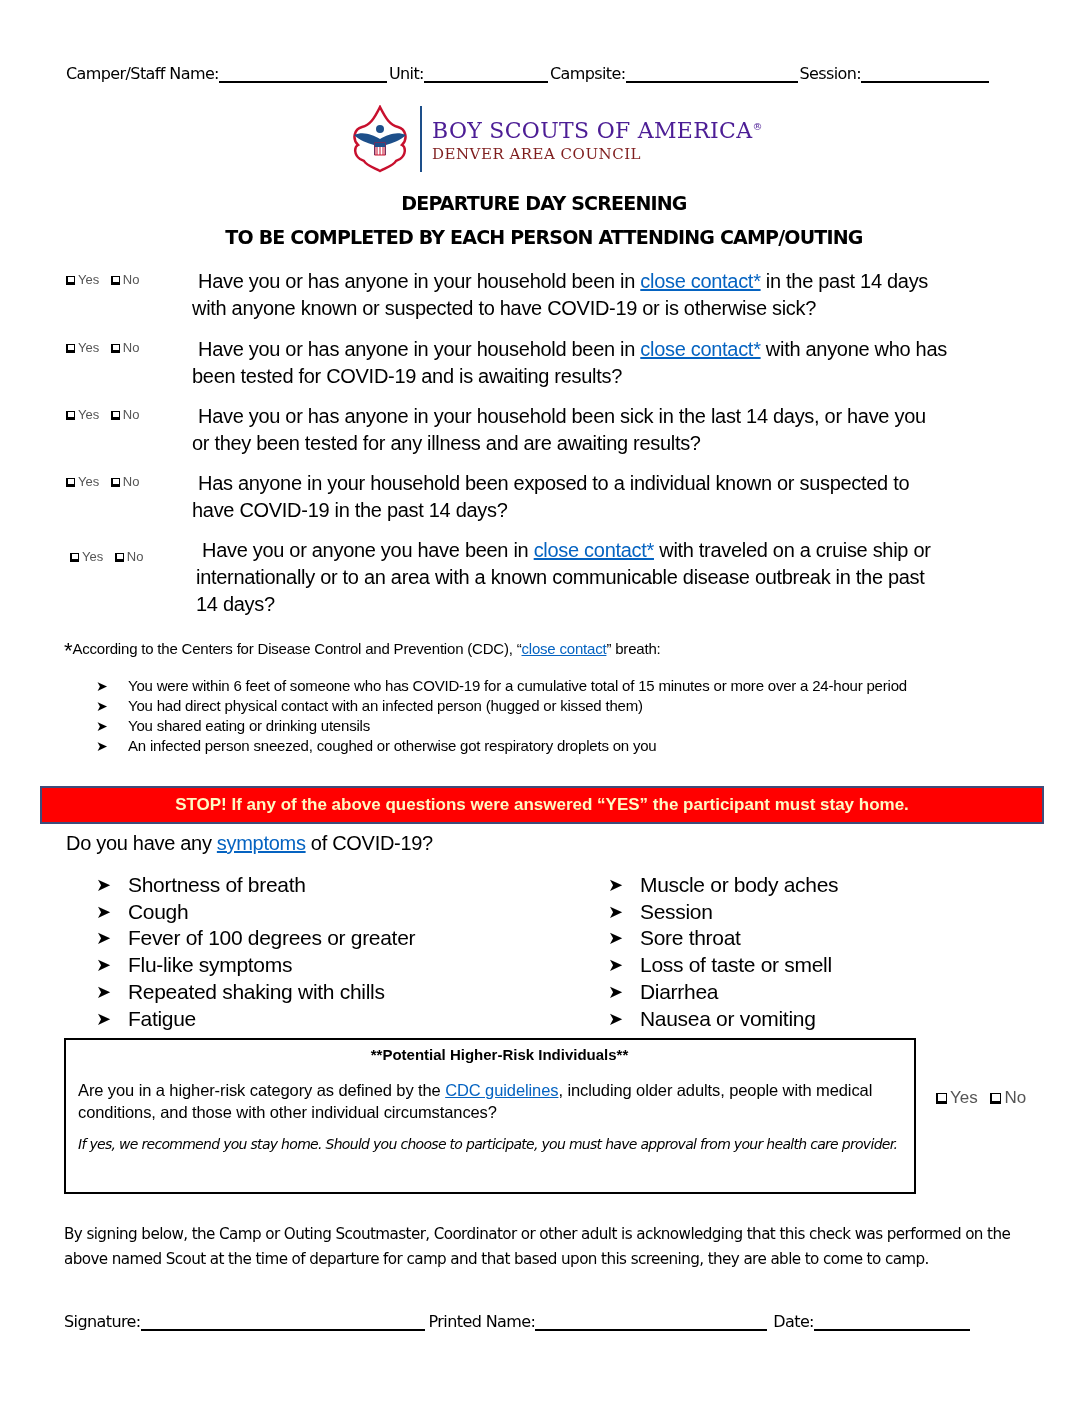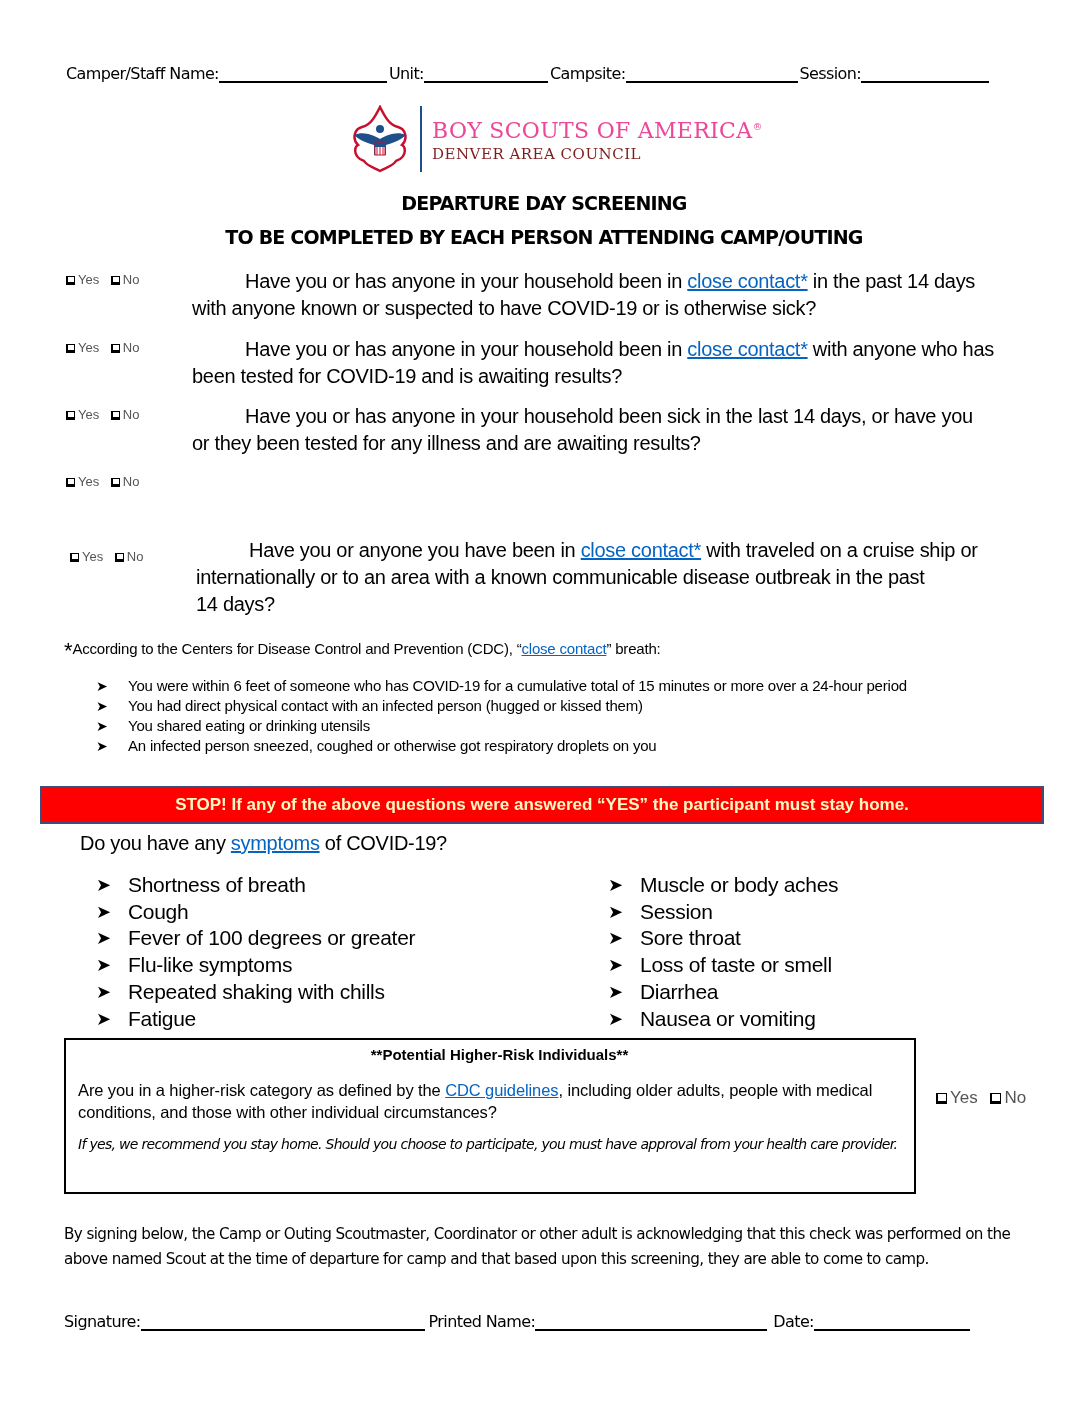--- a/index.html
+++ b/index.html
@@ -7,44 +7,44 @@
     .abs { position: absolute; }
 
     
     .hdr { top: 64px; left: 66px; width: 960px; font-family: "DejaVu Sans", sans-serif; font-size: 16px; letter-spacing: -0.6px; white-space: nowrap; display: flex; align-items: flex-end; }
     .hdr .lbl { }
     .hdr .line { display: inline-block; border-bottom: 2px solid #000; height: 16px; margin-right: 2px; }
 
     
     .logo { top: 104px; left: 350px; height: 70px; display: flex; align-items: center; }
     .logo .divider { width: 2px; height: 66px; background: #1d4f8a; margin: 0 10px 0 10px; }
-    .logo .t1 { font-family: "DejaVu Serif", serif; font-size: 22px; color: #ec4899; letter-spacing: 0.3px; line-height: 26px; }
+    .logo .t1 { font-family: "DejaVu Serif", serif; font-size: 22px; color: #4c1d95; letter-spacing: 0.3px; line-height: 26px; }
     .logo .t2 { font-family: "DejaVu Serif", serif; font-size: 15px; color: #7f1d1d; letter-spacing: 0.5px; line-height: 20px; }
 
     .title { left: 0; width: 1088px; text-align: center; font-family: "DejaVu Sans", sans-serif; font-weight: bold; font-size: 19px; letter-spacing: -0.8px; }
 
     .q { left: 66px; width: 980px; display: flex; }
     .q .yn { width: 126px; flex: none; font-size: 13px; color: #555; padding-top: 4px; }
     .q .txt { font-size: 20px; line-height: 27px; letter-spacing: -0.3px; }
-    .q .txt .ind { padding-left: 6px; margin-left: 47px; }
+    .q .txt .ind { padding-left: 6px; }
     .link { color: #0563c1; text-decoration: underline; }
 
     .yn .box { display: inline-block; width: 9px; height: 9px; border: 1.5px solid #000; border-bottom-width: 3px; border-left-width: 2px; margin-right: 3px; vertical-align: -1px; box-sizing: border-box; }
     .yn .opt { margin-right: 8px; }
 
     .cdcnote { top: 638px; left: 64px; font-size: 15px; letter-spacing: -0.2px; }
     .cdcnote .star { font-size: 22px; vertical-align: -4px; }
 
     .blist { left: 96px; width: 920px; font-size: 15px; line-height: 20px; letter-spacing: -0.2px; }
     .blist .item { display: flex; }
     .blist .arrow { width: 32px; flex: none; font-size: 14px; }
 
     .stop { top: 786px; left: 40px; width: 1004px; height: 38px; background: #ff0000; border: 2px solid #3f4d7a; box-sizing: border-box; color: #fef9c3; font-weight: bold; font-size: 17px; text-align: center; line-height: 34px; }
 
-    .symq { top: 832px; left: 80px; font-size: 20px; letter-spacing: -0.3px; }
+    .symq { top: 832px; left: 66px; font-size: 20px; letter-spacing: -0.3px; }
 
     .sym { top: 872px; font-size: 21px; line-height: 26.7px; letter-spacing: -0.3px; }
     .sym .item { display: flex; }
     .sym .arrow { width: 32px; flex: none; font-size: 18px; }
 
     .risk { top: 1038px; left: 64px; width: 852px; height: 156px; border: 2px solid #000; box-sizing: border-box; }
     .risk .rt { text-align: center; font-weight: bold; font-size: 15px; margin-top: 6px; padding-left: 19px; }
     .risk .rq { font-size: 16.5px; line-height: 22px; margin: 16px 12px 0 12px; letter-spacing: -0.1px; }
     .risk .rn { font-family: "DejaVu Sans", sans-serif; font-style: italic; font-size: 14px; line-height: 23px; margin: 10px 12px 0 12px; letter-spacing: -0.7px; }
 
@@ -121,20 +121,24 @@
     <div class="ind">Have you or has anyone in your household been sick in the last 14 days, or have you</div>
     <div>or they been tested for any illness and are awaiting results?</div>
   </div>
 </div>
 
 <div class="abs q" style="top:470px">
   <div class="yn">
     <span class="opt"><span class="box"></span><span>Yes</span></span>
     <span class="opt"><span class="box"></span><span>No</span></span>
   </div>
+  <div class="txt">
+    <div class="ind">Has anyone in your household been exposed to a individual known or suspected to</div>
+    <div>have COVID-19 in the past 14 days?</div>
+  </div>
 </div>
 
 <div class="abs q" style="top:537px; left:70px">
   <div class="yn" style="padding-top:12px">
     <span class="opt"><span class="box"></span><span>Yes</span></span>
     <span class="opt"><span class="box"></span><span>No</span></span>
   </div>
   <div class="txt">
     <div class="ind"><span>Have you or anyone you have been in </span><span class="link">close contact*</span><span> with traveled on a cruise ship or</span></div>
     <div>internationally or to an area with a known communicable disease outbreak in the past</div>

